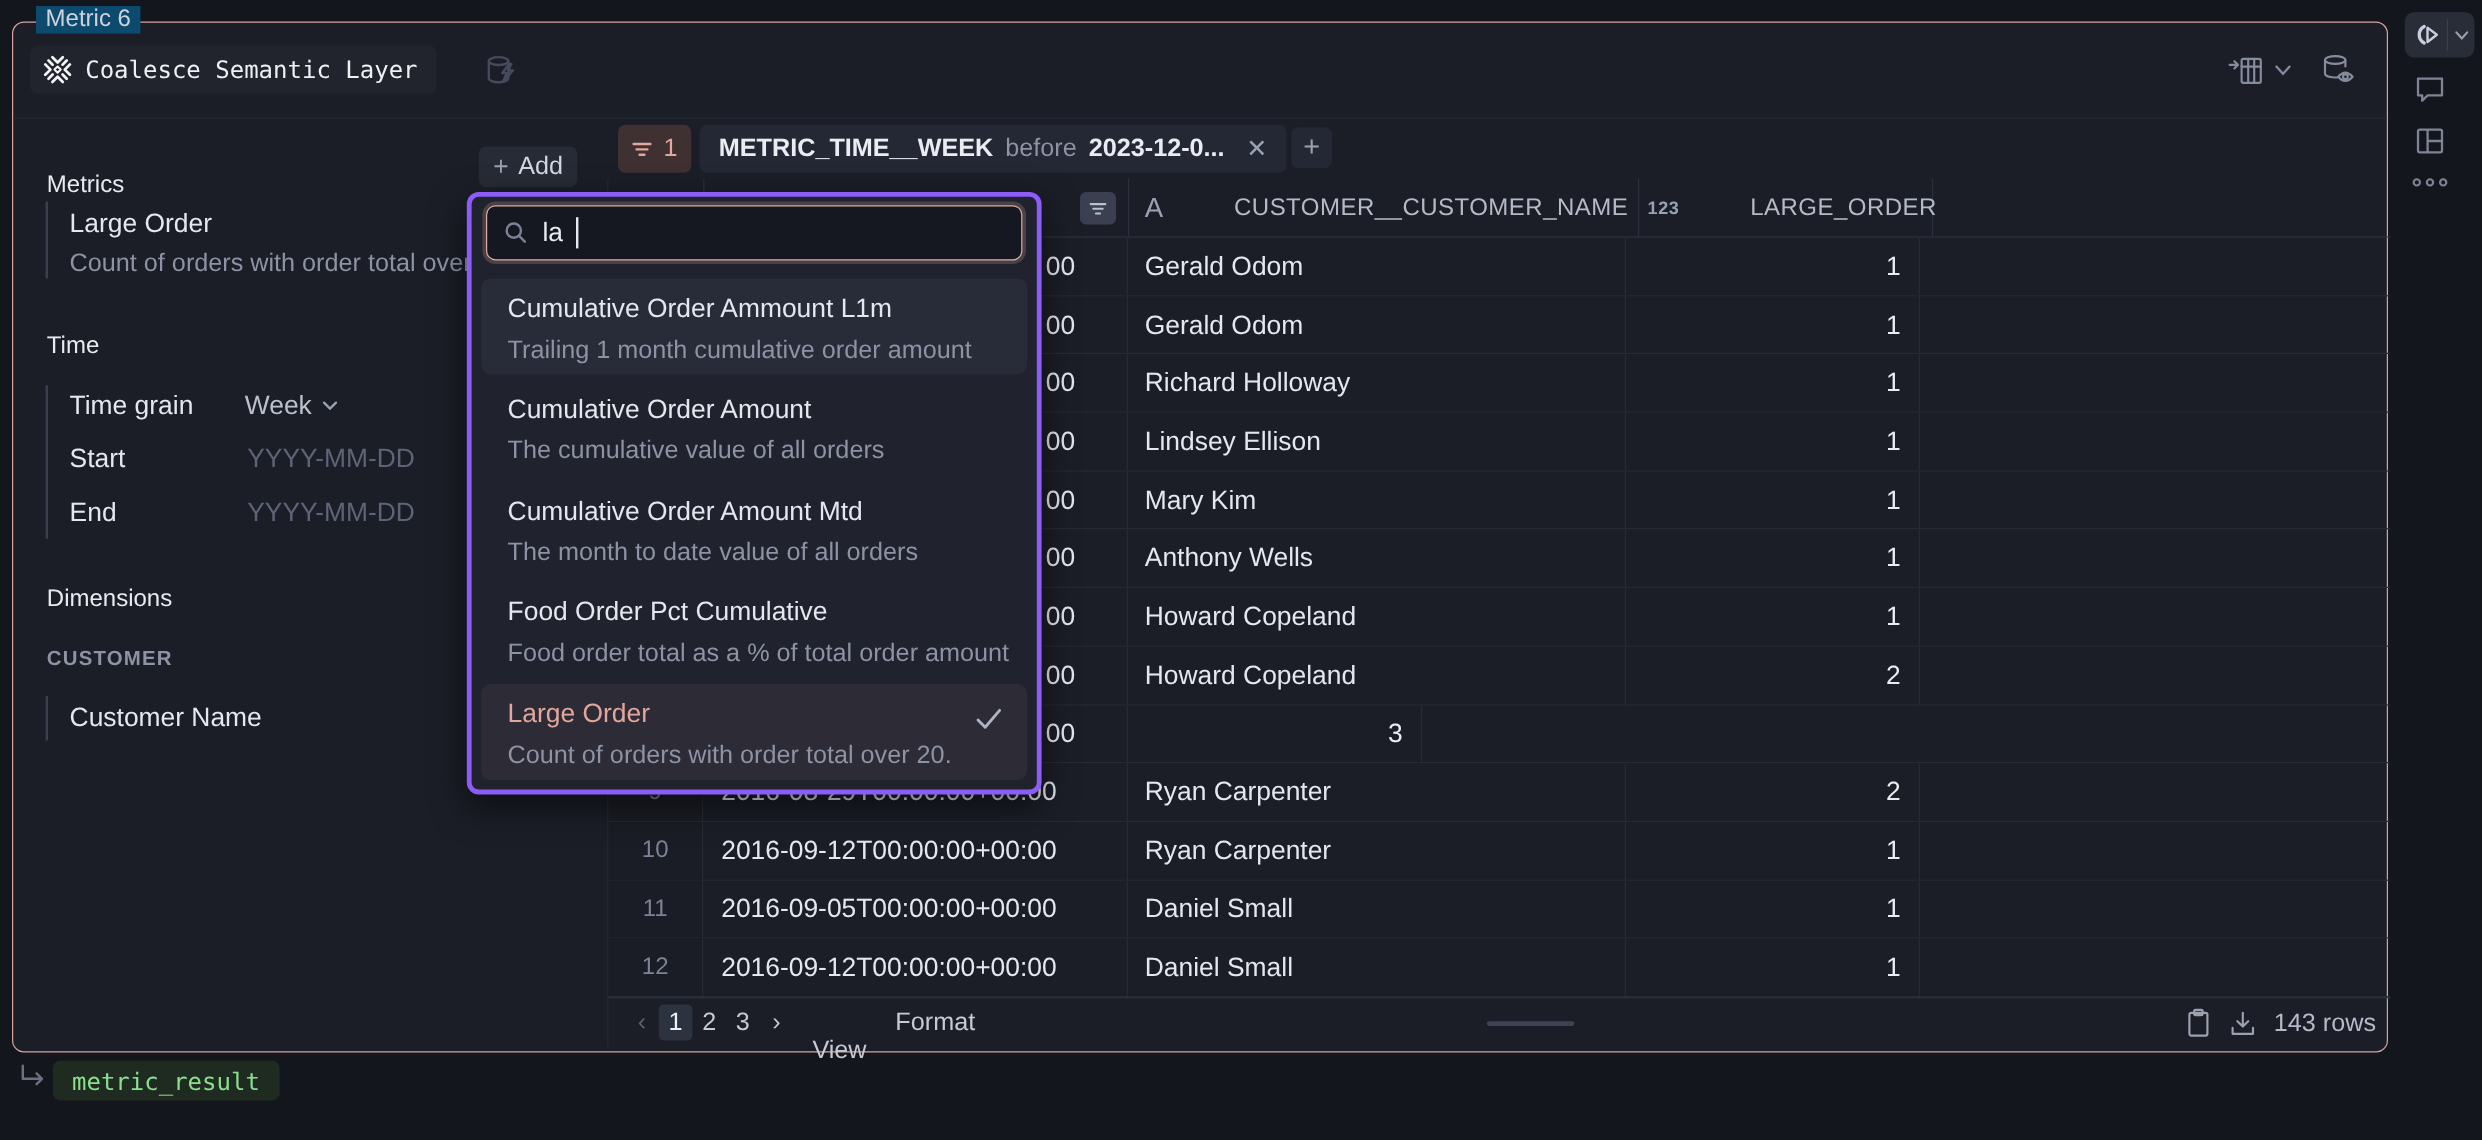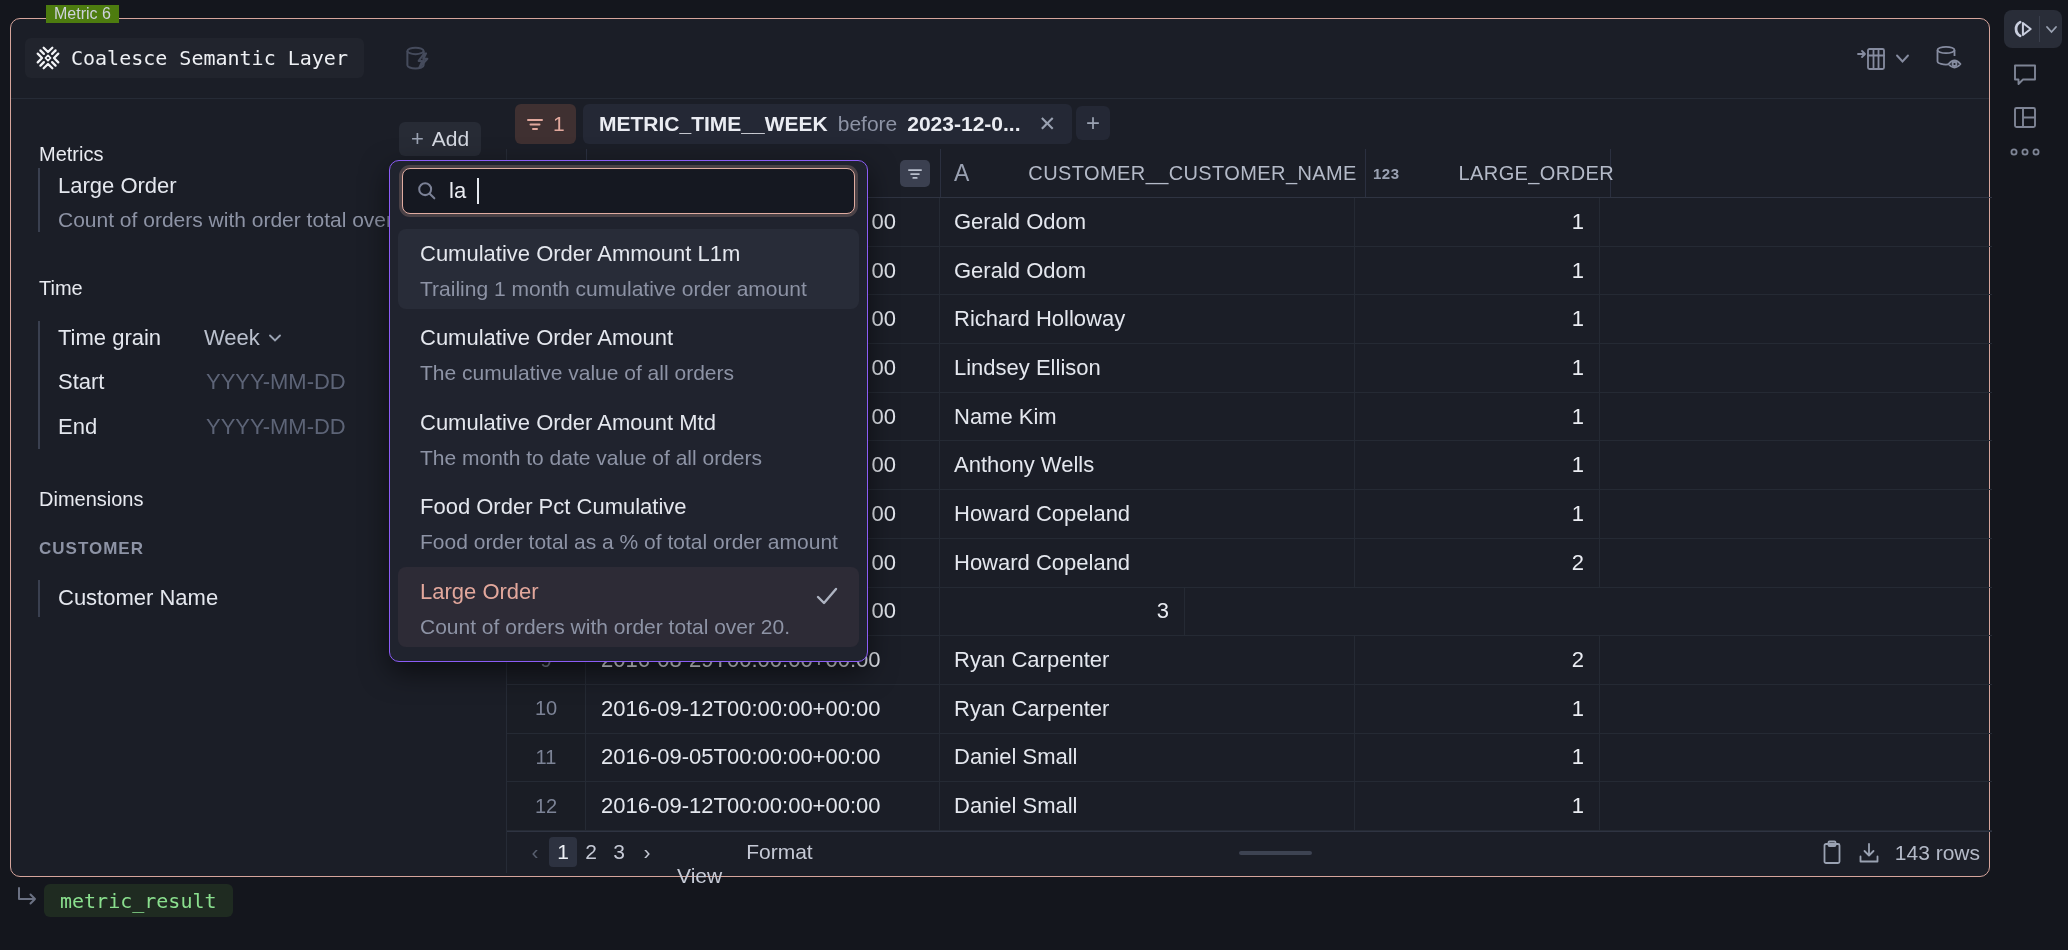--- a/index.html
+++ b/index.html
@@ -4,22 +4,22 @@
 <style>
   * { margin:0; padding:0; box-sizing:border-box; }
   html,body { background:#14161d; }
   #page { position:relative; width:2068px; height:950px; background:#14161d;
           font-family:"Liberation Sans", sans-serif; overflow:hidden; color:#e4e7ee; }
   .mono { font-family:"DejaVu Sans Mono", monospace; }
 
   
   .cell { position:absolute; left:10px; top:18px; width:1980px; height:859px;
           background:#1b1e27; border:1px solid #d6a59c; border-radius:10px; }
-  .cell-label { position:absolute; left:46px; top:5px; z-index:6; background:#4d7c0f;
-          padding:0 8px; font-size:16px; color:#ced2dc; }
+  .cell-label { position:absolute; left:30px; top:5px; z-index:6; background:#0c4a6e;
+          padding:0 8px; font-size:20px; color:#ced2dc; }
 
   
   .source-chip { position:absolute; left:14px; top:19px; height:40px; background:#21242d;
           border-radius:6px; display:flex; align-items:center; gap:10px; padding:0 16px 0 10px; }
   .source-chip .label { font-size:20px; color:#eef0f4; }
   .icon { display:inline-flex; align-items:center; justify-content:center; }
   .db-lightning { position:absolute; left:392px; top:25px; }
   .insert-table-btn { position:absolute; left:1845px; top:27px; }
   .tr-chev { position:absolute; left:1884px; top:34px; }
   .db-eye-btn { position:absolute; left:1922px; top:25px; }
@@ -83,21 +83,21 @@
           color:#c6cad6; border-radius:4px; }
   .pg.disabled { color:#596070; }
   .pg.active { background:#2d3240; color:#eef0f5; }
   .ft-link { font-size:21px; color:#c6cad6; margin-left:24px; }
   .scroll-indicator { position:absolute; left:732px; top:19px; width:73px; height:4px; background:#3d4352; border-radius:2px; }
   .ft-right { position:absolute; right:12px; top:0; height:41px; display:flex; align-items:center; gap:14px; }
   .rowcount { font-size:21px; color:#b4bac8; }
 
   
   .dropdown { position:absolute; left:389px; top:160px; width:479px; height:502px; background:#20232e;
-          border:1px solid #8b5cf6; border-radius:10px; box-shadow:0 10px 28px rgba(0,0,0,0.55); z-index:50; }
+          border:4px solid #8b5cf6; border-radius:10px; box-shadow:0 10px 28px rgba(0,0,0,0.55); z-index:50; }
   .search-box { position:absolute; left:12px; right:12px; top:7px; height:46px; background:#151821;
           border:1px solid #e0aca1; border-radius:8px; box-shadow:0 0 0 3px rgba(224,172,161,0.22);
           display:flex; align-items:center; gap:11px; padding:0 13px; }
   .search-box .q { font-size:22px; color:#eaecf2; }
   .caret { width:2px; height:26px; background:#e6e9f0; }
   .opt { position:absolute; left:8px; right:8px; height:80px; border-radius:8px; padding:10px 0 0 22px; }
   .opt.hl { background:#282c38; }
   .opt.selected { background:#2d2b36; }
   .opt-title { font-size:22px; line-height:30px; color:#e4e7ee; }
   .opt.selected .opt-title { color:#e2a79c; }
@@ -265,21 +265,21 @@
         <div class="t-row">
           <div class="c-idx">3</div>
           <div class="c-date tail">00</div>
           <div class="c-name">Lindsey Ellison</div>
           <div class="c-val">1</div>
           <div class="c-empty"></div>
         </div>
         <div class="t-row">
           <div class="c-idx">4</div>
           <div class="c-date tail">00</div>
-          <div class="c-name">Name Kim</div>
+          <div class="c-name">Mary Kim</div>
           <div class="c-val">1</div>
           <div class="c-empty"></div>
         </div>
         <div class="t-row">
           <div class="c-idx">5</div>
           <div class="c-date tail">00</div>
           <div class="c-name">Anthony Wells</div>
           <div class="c-val">1</div>
           <div class="c-empty"></div>
         </div>

